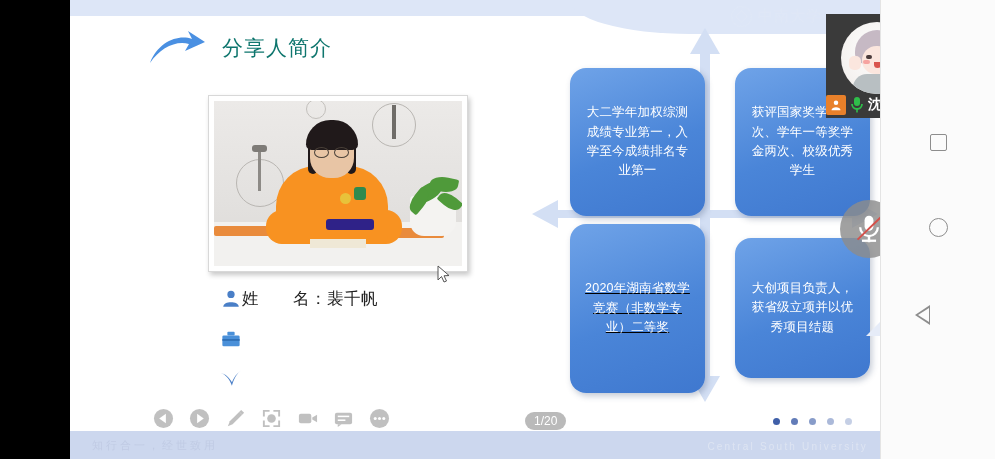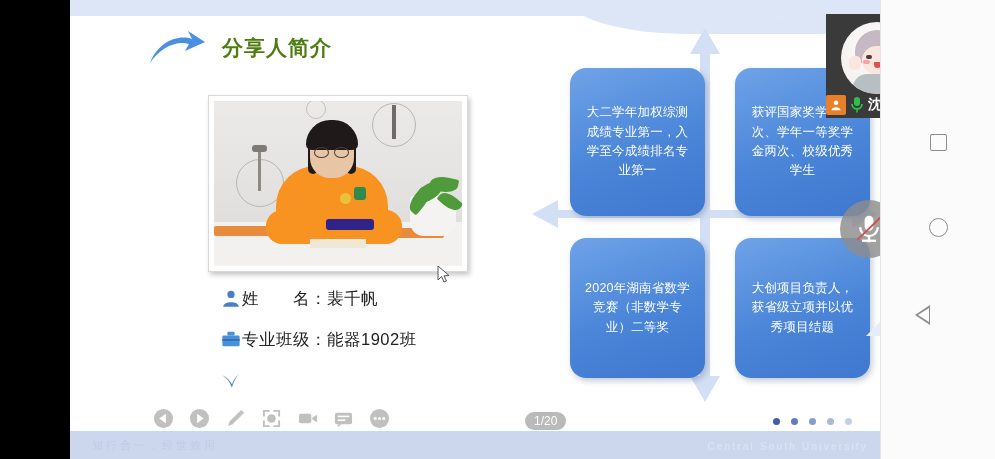--- a/index.html
+++ b/index.html
@@ -45,21 +45,21 @@
   .wm-mark {
     width: 21px; height: 21px; border: 1.6px solid #e2e9f6; border-radius: 50%;
     display: flex; align-items: center; justify-content: center;
   }
   .wm-mark i { display:block; width: 9px; height: 9px; border: 1.4px solid #e2e9f6; transform: rotate(45deg); }
   .wm-text { font-size: 15px; color: #e2e9f6; letter-spacing: 1px; }
 
   
   .title-row { position: absolute; left: 78px; top: 30px; display: flex; align-items: center; gap: 16px; }
   .arrow-ico { width: 58px; height: 36px; }
-  .slide-title { font-size: 21px; font-weight: bold; color: #4d7c0f; letter-spacing: 1px; }
+  .slide-title { font-size: 21px; font-weight: normal; color: #0f766e; letter-spacing: 1px; }
 
   
   .photo-frame {
     position: absolute; left: 138px; top: 95px; width: 260px; height: 177px;
     background: #fff; padding: 5px;
     border: 1px solid #d8d8d8;
     box-shadow: 2px 3px 5px rgba(0,0,0,.22);
   }
   .photo-inner { position: relative; width: 100%; height: 100%; overflow: hidden;
     background: linear-gradient(#e9e9e8, #dededd 55%, #d6d5d3); }
@@ -101,21 +101,21 @@
     position: absolute; width: 135px; height: 148px;
     background: linear-gradient(160deg, #6fa3e8 0%, #4a85d8 55%, #3f78cf 100%);
     border-radius: 16px;
     box-shadow: 2px 3px 6px rgba(40,60,100,.28);
     display: flex; align-items: center; justify-content: center;
     padding: 10px 12px;
   }
   .qbox span { color: #fff; font-size: 12.5px; line-height: 1.55; text-align: center; letter-spacing: .2px; }
   .qb-tl { left: 90px;  top: 48px; }
   .qb-tr { left: 255px; top: 48px; }
-  .qb-bl { left: 90px;  top: 218px; height: 140px; }
+  .qb-bl { left: 90px;  top: 204px; height: 169px; text-decoration: underline; }
   .qb-br { left: 255px; top: 218px; height: 140px; }
   .corner-br { position:absolute; right:-2px; bottom:74px; width:0; height:0;
     border-bottom: 16px solid #e6ecf8; border-left: 16px solid transparent; }
 
   
   .webcam {
     position: absolute; left: 826px; top: 14px; width: 102px; height: 104px;
     background: #3a3a3a; overflow: hidden;
   }
   .cam-avatar {
@@ -253,21 +253,20 @@
       </div>
 
       <div class="info-row">
         <div class="info-ico">
           <svg viewBox="0 0 22 20" width="20" height="19">
             <rect x="7" y="1.5" width="8" height="4" rx="1" fill="#4a90d9"></rect>
             <rect x="1.5" y="5.5" width="19" height="12" rx="1.5" fill="#4a90d9"></rect>
             <rect x="1.5" y="9.5" width="19" height="2" fill="#2f6fb5"></rect>
           </svg>
         </div>
-        <div class="info-text">专业班级：能器1902班</div>
       </div>
 
       <div class="info-row">
         <div class="info-ico">
           <svg viewBox="0 0 24 20" width="22" height="19">
             <path d="M1 4 C7 6 11 12 13 18 C15 10 19 4 23 1 C18 5 15 9 13 14 C10 9 6 5 1 4 Z" fill="#4a7fc7"></path>
           </svg>
         </div>
       </div>
 

